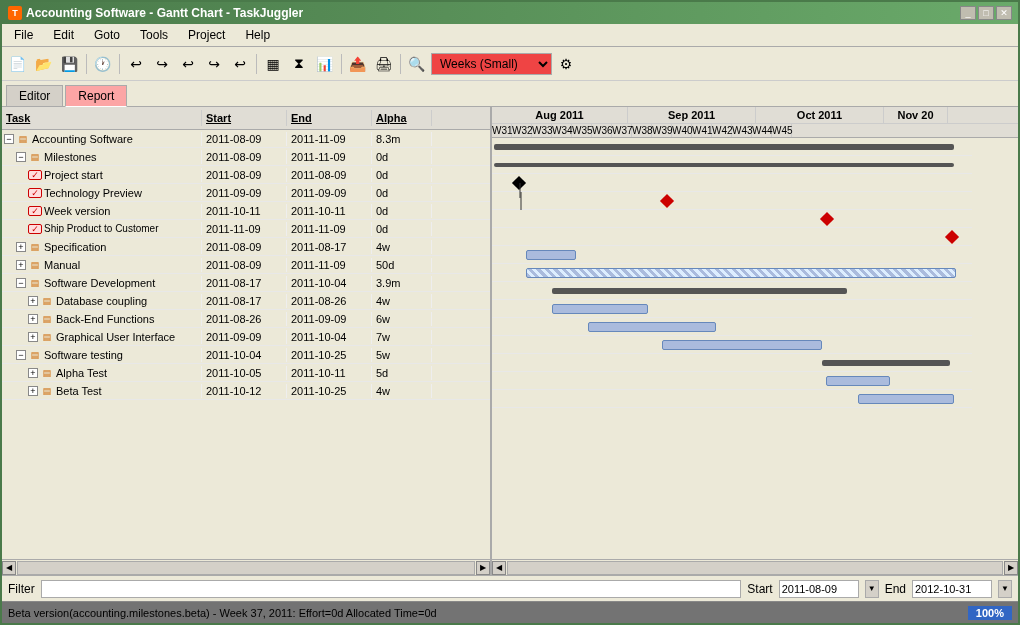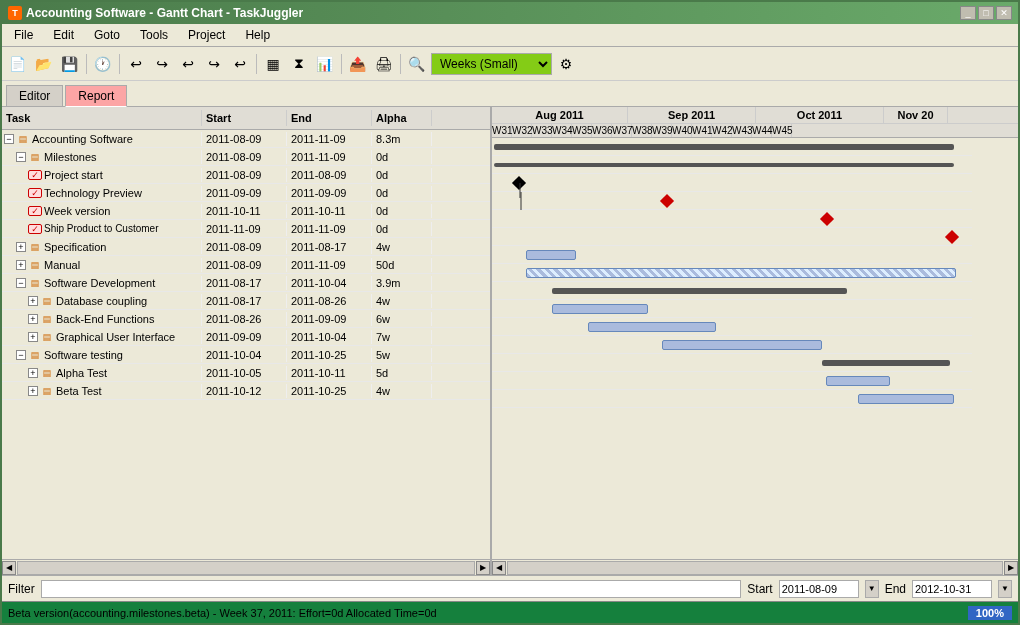--- a/index.html
+++ b/index.html
@@ -55,21 +55,21 @@
       background: #ece9d8;
       border: 1px solid transparent;
       cursor: pointer;
       display: flex; align-items: center; justify-content: center;
       font-size: 14px;
     }
     .tb-separator { width: 1px; height: 20px; background: #bbb; margin: 0 2px; }
     .tb-dropdown {
       height: 22px; padding: 0 4px;
       border: 1px solid #aaa;
-      background: #84cc16;
+      background: #ef4444;
       font-size: 12px;
       min-width: 120px;
     }
     .tabs {
       display: flex;
       background: #ece9d8;
       border-bottom: 1px solid #aaa;
       padding: 4px 4px 0;
       gap: 2px;
     }
@@ -98,21 +98,21 @@
       border-right: 2px solid #aaa;
     }
     .table-header {
       display: grid;
       grid-template-columns: 200px 85px 85px 60px;
       background: #e0ddd5;
       border-bottom: 1px solid #aaa;
       font-weight: bold;
       padding: 3px 0;
     }
-    .th-cell { padding: 2px 4px; border-right: 1px solid #ccc; font-size: 11px; }
+    .th-cell { padding: 2px 4px; border-right: 1px solid #ccc; font-size: 11px; text-decoration: underline; }
     .table-body { flex: 1; overflow-y: auto; overflow-x: hidden; }
     .tr {
       display: grid;
       grid-template-columns: 200px 85px 85px 60px;
       border-bottom: 1px solid #e8e8e8;
       align-items: center;
       min-height: 18px;
     }
     .td { padding: 1px 4px; font-size: 11px; overflow: hidden; white-space: nowrap; border-right: 1px solid #eee; }
     .td-task { display: flex; align-items: center; gap: 2px; }
@@ -204,21 +204,21 @@
       display: flex;
       align-items: center;
       border-top: 1px solid #aaa;
       background: #ece9d8;
       padding: 3px 6px;
       gap: 6px;
       height: 26px;
     }
     .filter-input { flex: 1; height: 18px; border: 1px solid #aaa; background: white; padding: 0 4px; font-size: 11px; }
     .status-bar {
-      background: #15803d;
+      background: #737373;
       border-top: 1px solid #888;
       display: flex;
       align-items: center;
       padding: 2px 6px;
       justify-content: space-between;
       height: 22px;
     }
     .status-text { font-size: 11px; }
     .status-progress {
       background: #3166c4;

